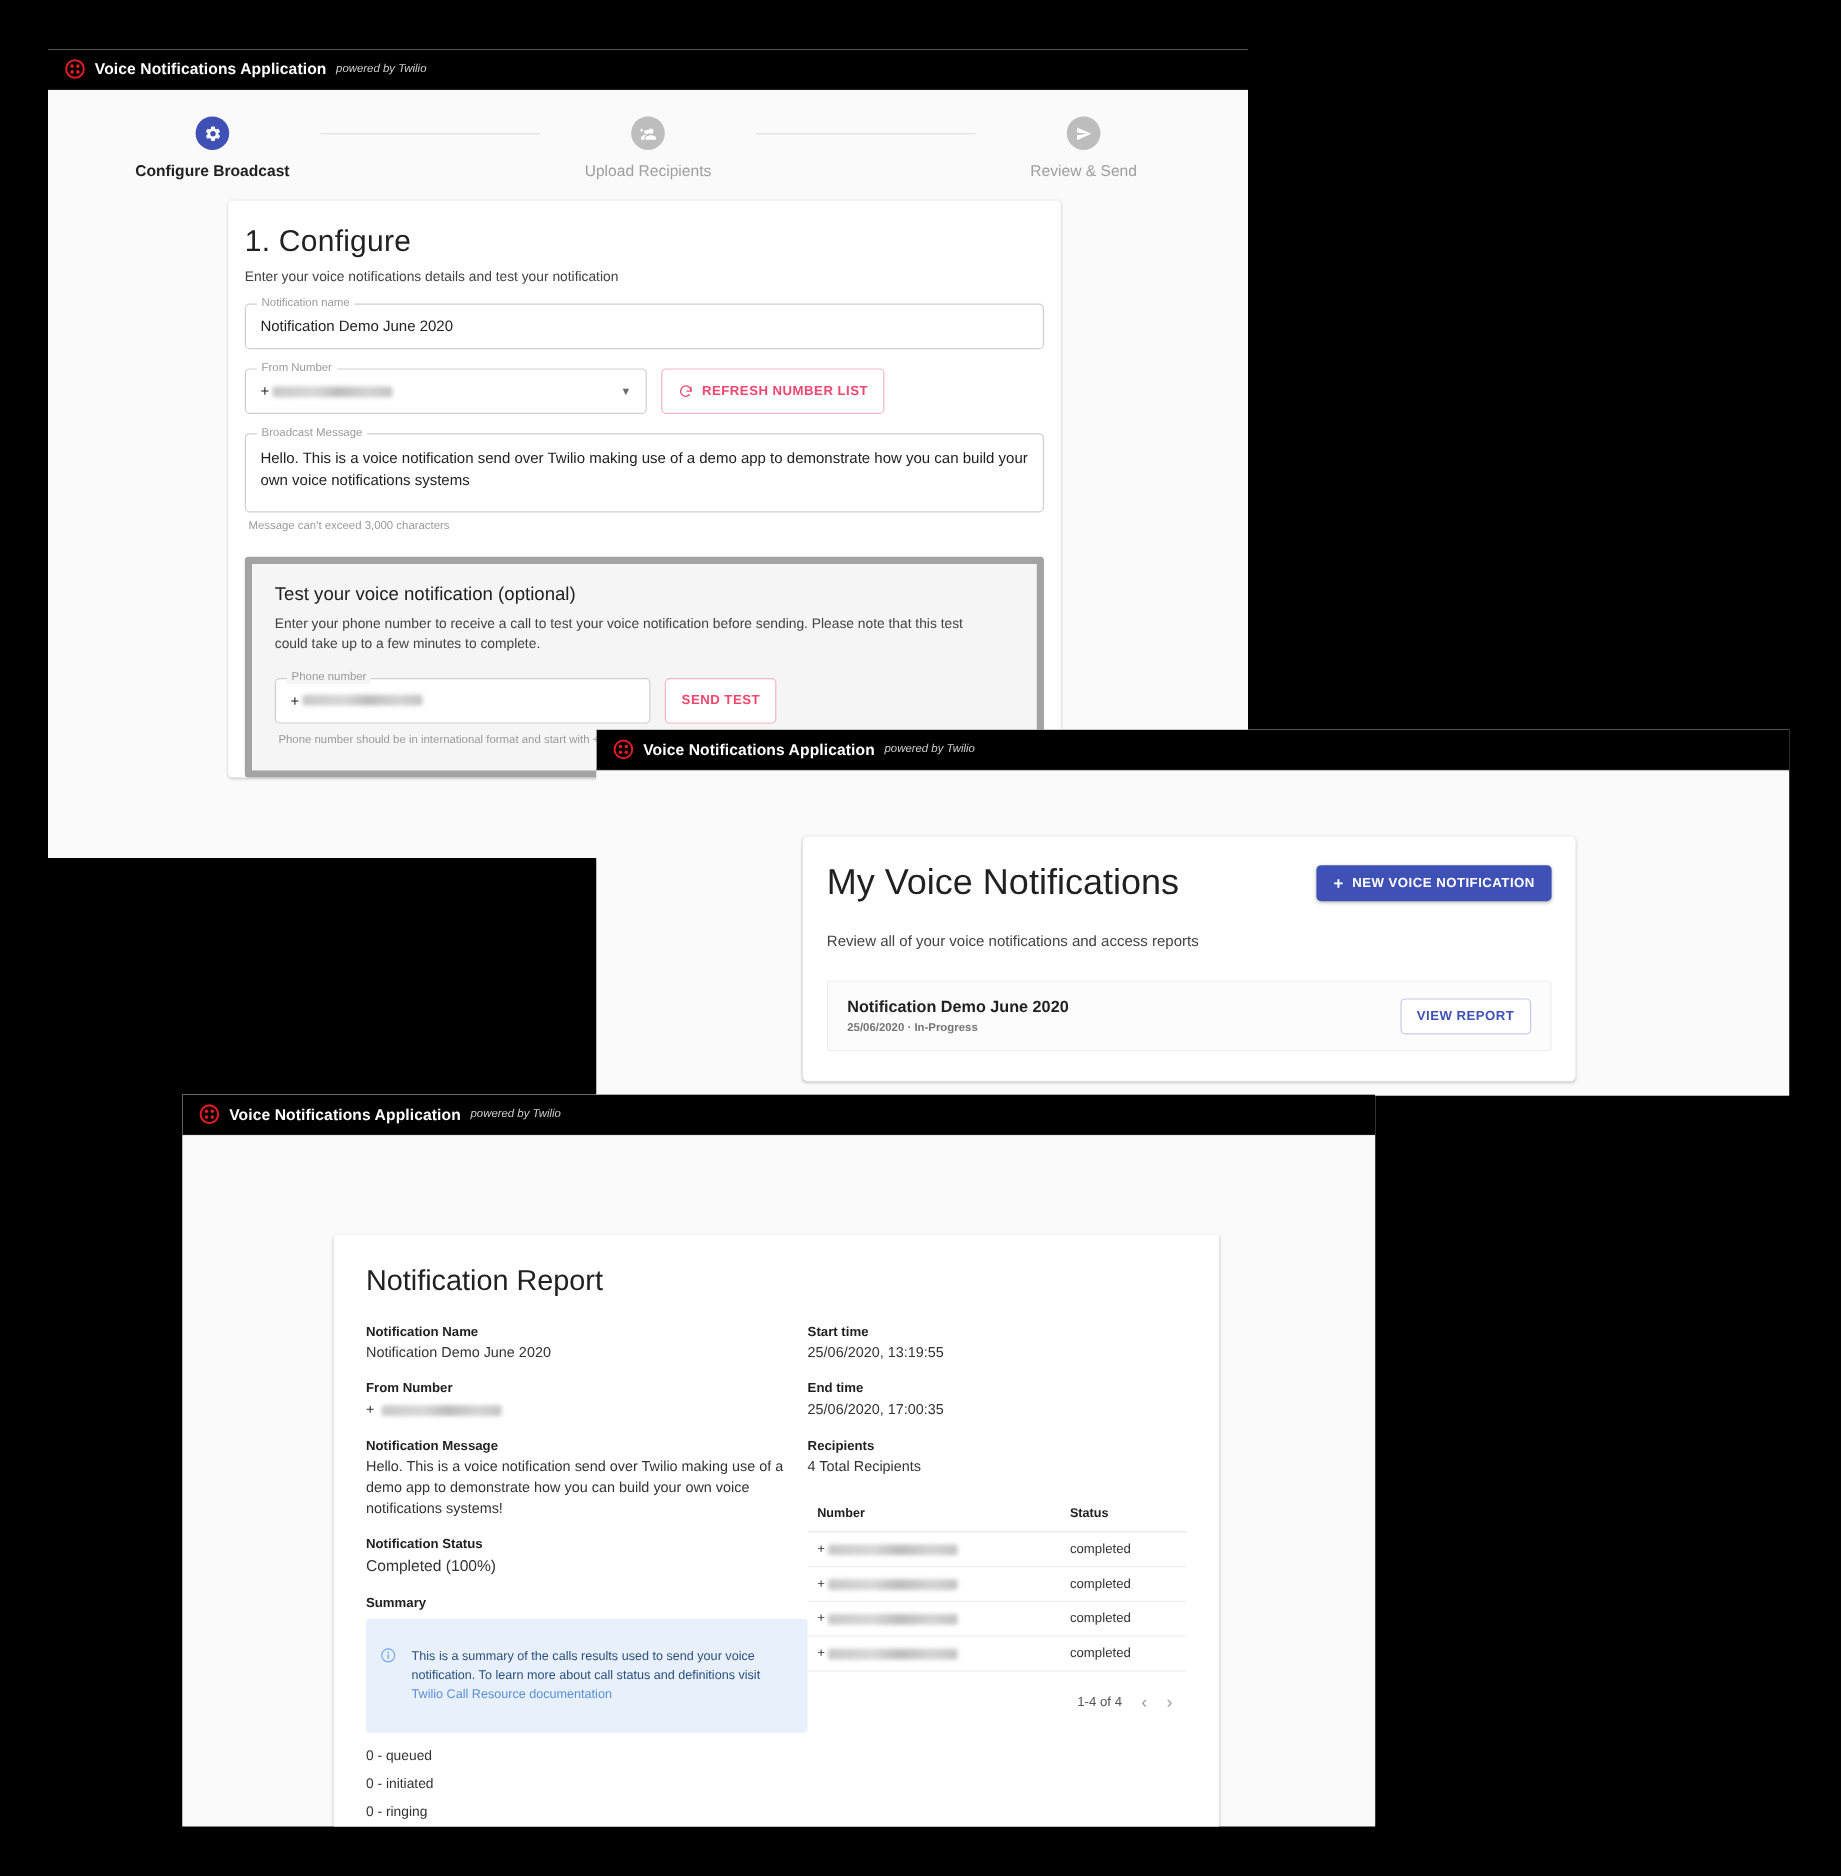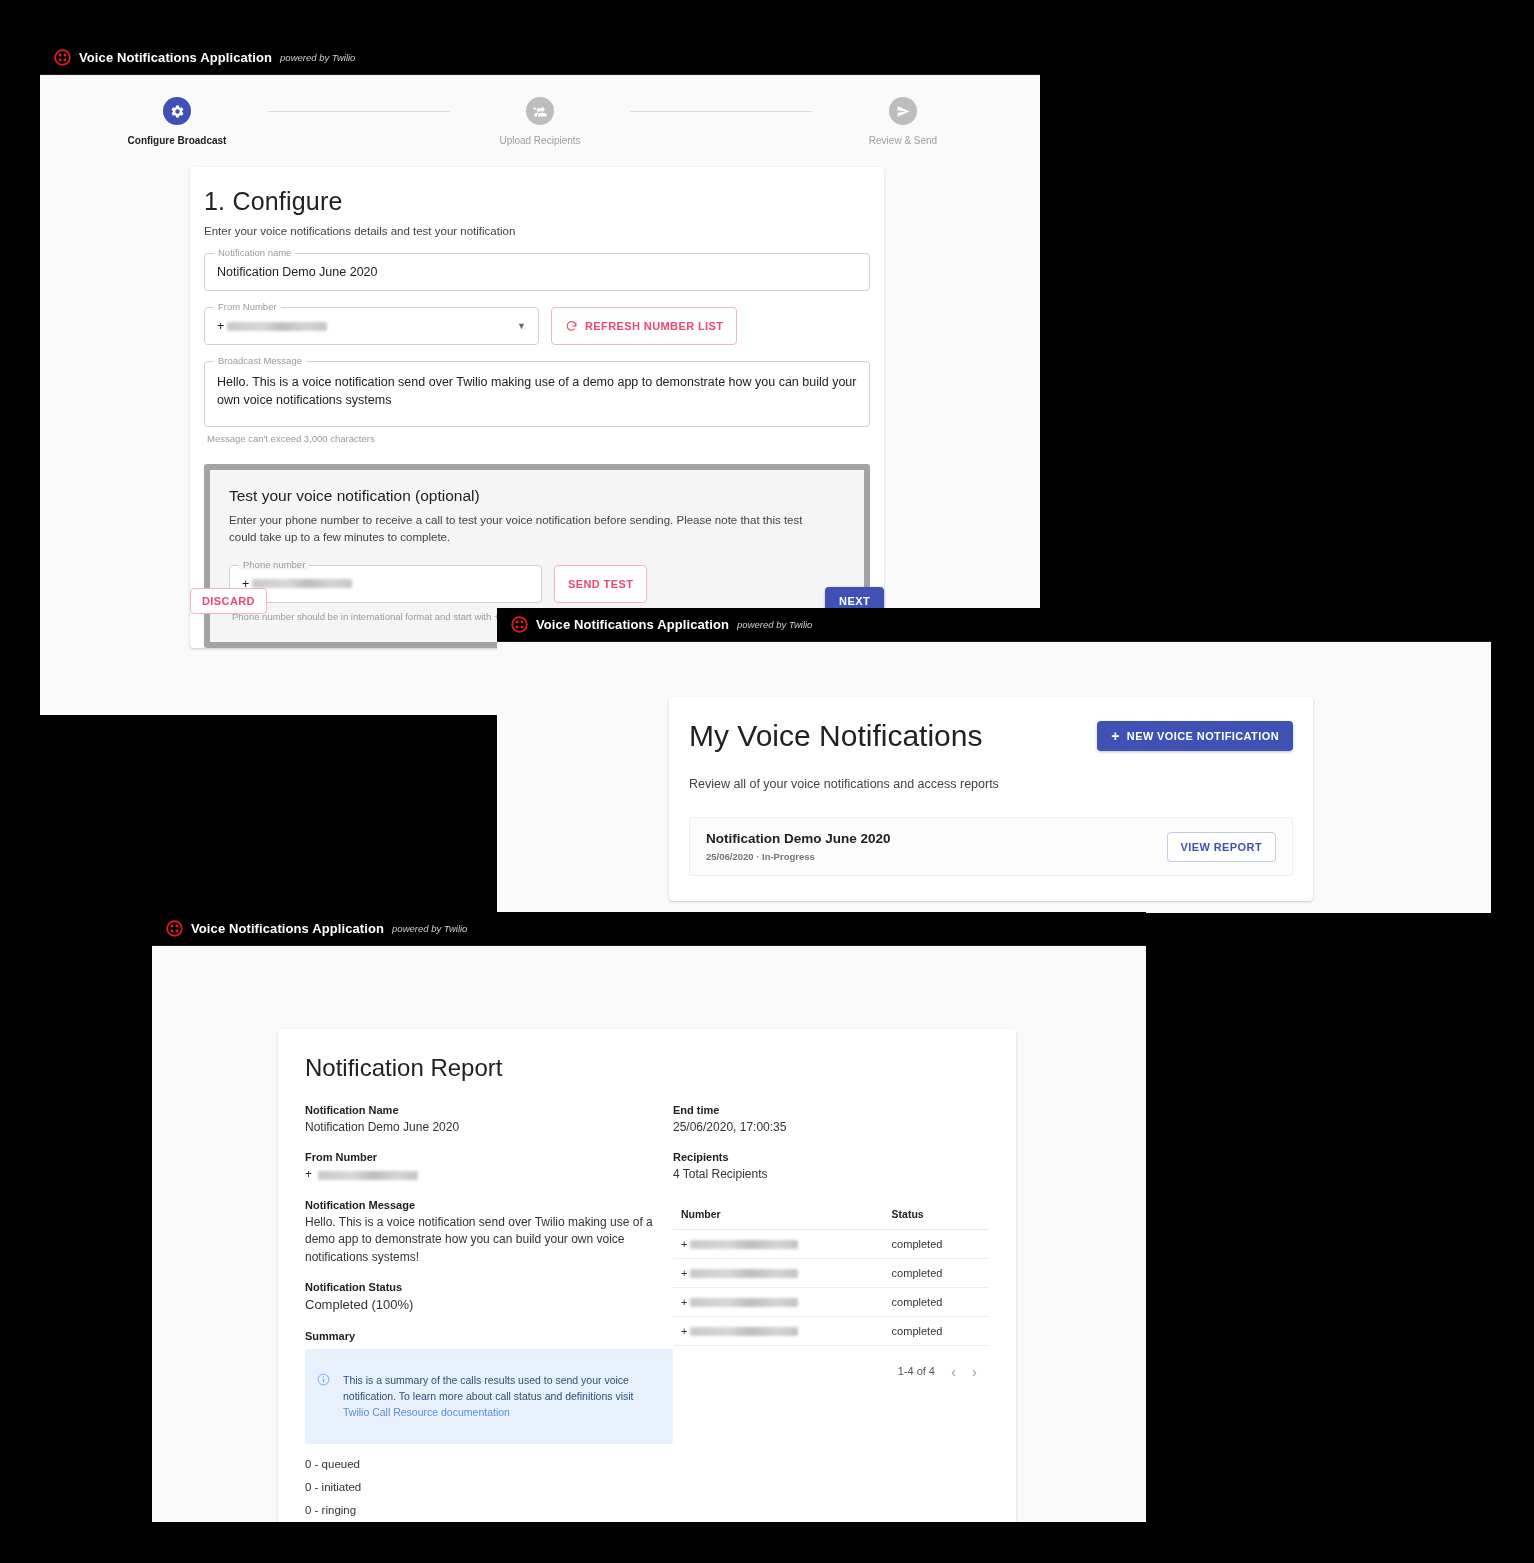--- a/index.html
+++ b/index.html
@@ -29,21 +29,21 @@
   .stepper { display: flex; align-items: flex-start; justify-content: center;
              padding-top: 22px; gap: 0; }
   .step { width: 180px; display: flex; flex-direction: column; align-items: center; position: relative; }
   .step .bubble {
     width: 28px; height: 28px; border-radius: 50%;
     display: flex; align-items: center; justify-content: center;
     color: #fff; z-index: 2;
   }
   .step.active .bubble { background: #3f51b5; }
   .step.idle .bubble { background: #bdbdbd; }
-  .step .caption { margin-top: 10px; font-size: 10px; color: #9e9e9e; white-space: nowrap; }
+  .step .caption { margin-top: 10px; font-size: 13px; color: #9e9e9e; white-space: nowrap; }
   .step.active .caption { color: #212121; font-weight: bold; }
   .connector { flex: 0 0 auto; width: 183px; height: 1px; background: #e0e0e0; margin-top: 14px; }
   .step svg { width: 15px; height: 15px; fill: #fff; }
 
   .card {
     position: absolute; left: 150px; top: 92px; width: 694px;
     background: #fff; border-radius: 4px;
     box-shadow: 0 1px 3px rgba(0,0,0,.13), 0 1px 2px rgba(0,0,0,.08);
     padding: 20px 14px 0 14px;
   }
@@ -234,28 +234,20 @@
               </div>
             </div>
             <button class="btn btn-outline-pink" style="height:38px">
               <span>SEND TEST</span>
             </button>
           </div>
           <div class="helper" style="margin-top:8px">Phone number should be in international format and start with +XX code</div>
         </div>
       </div>
 
-      <div class="bottom-row">
-        <button class="btn btn-outline-pink small">
-          <span>DISCARD</span>
-        </button>
-        <button class="btn btn-filled-blue">
-          <span>NEXT</span>
-        </button>
-      </div>
     </div>
   </div>
 
   <div class="window" id="win-list">
     <div class="topbar">
       <svg class="twilio-logo" viewBox="0 0 24 24">
         <circle cx="12" cy="12" r="10.4" fill="none" stroke="#e31b23" stroke-width="2.4"></circle>
         <circle cx="8.6" cy="8.6" r="2.1" fill="#e31b23"></circle>
         <circle cx="15.4" cy="8.6" r="2.1" fill="#e31b23"></circle>
         <circle cx="8.6" cy="15.4" r="2.1" fill="#e31b23"></circle>
@@ -345,20 +337,24 @@
               <li>0 - queued</li>
               <li>0 - initiated</li>
               <li>0 - ringing</li>
               <li>0 - in-progress</li>
 
             </ul>
           </div>
 
           <div class="col-right">
             <div class="fld-group">
+              <div class="fld-label">Start time</div>
+              <div class="fld-value">25/06/2020, 13:19:55</div>
+            </div>
+            <div class="fld-group">
               <div class="fld-label">End time</div>
               <div class="fld-value">25/06/2020, 17:00:35</div>
             </div>
             <div class="fld-group">
               <div class="fld-label">Recipients</div>
               <div class="fld-value">4 Total Recipients</div>
             </div>
 
             <table class="recipients">
               <thead>

